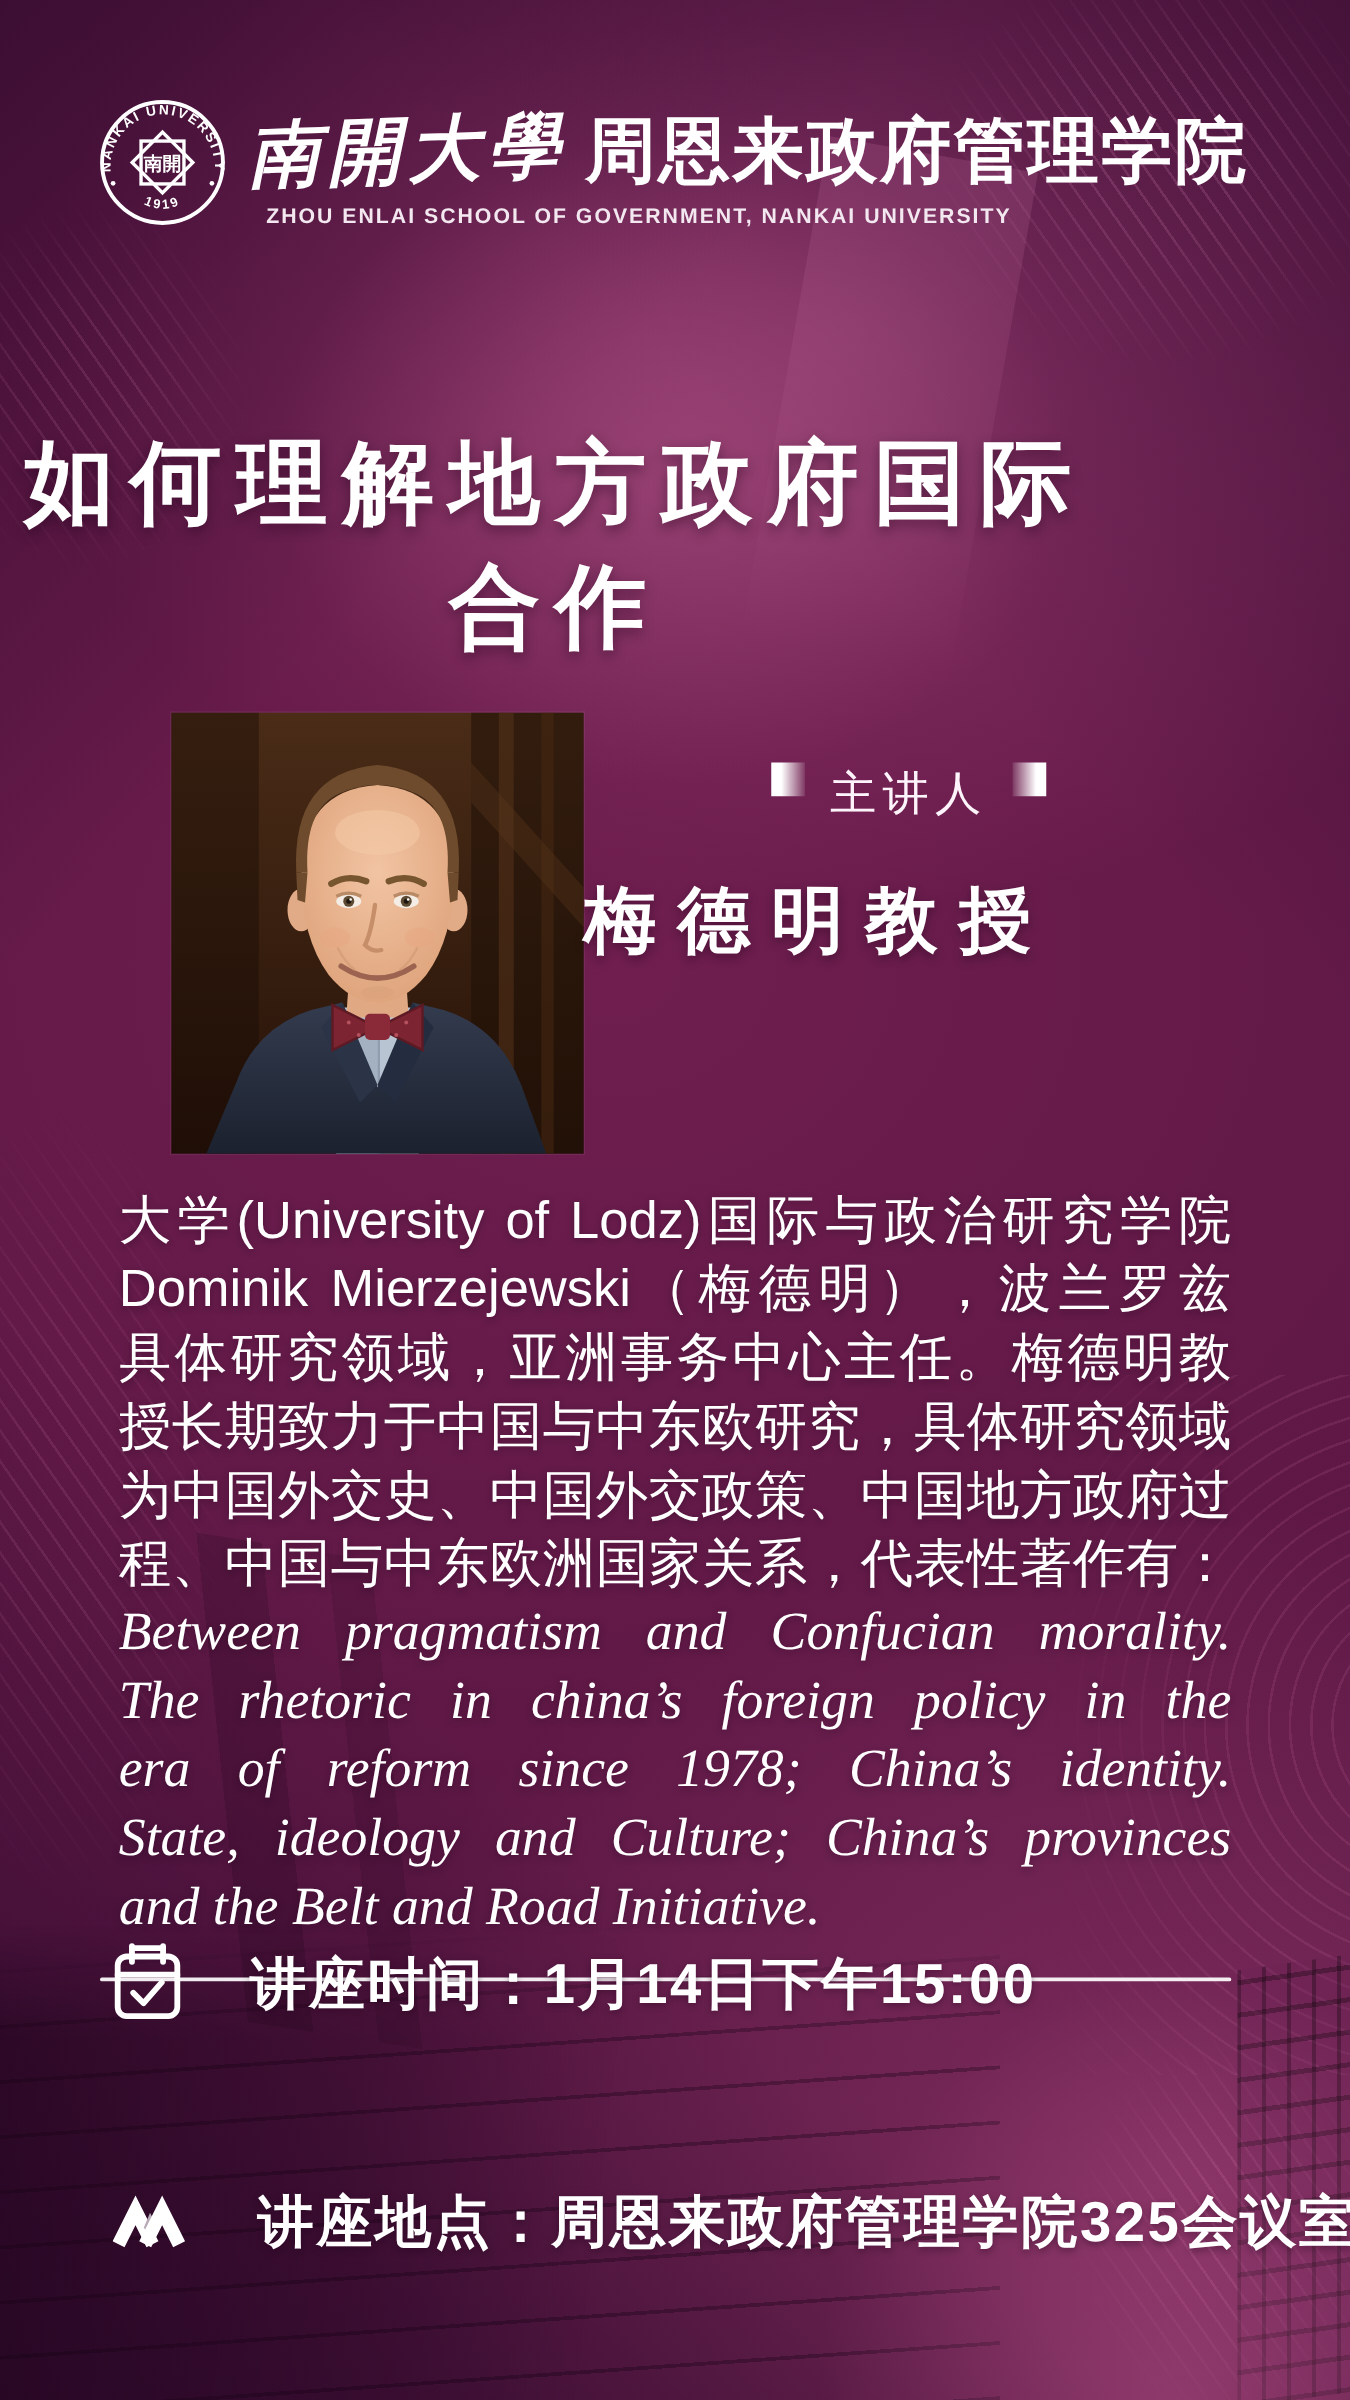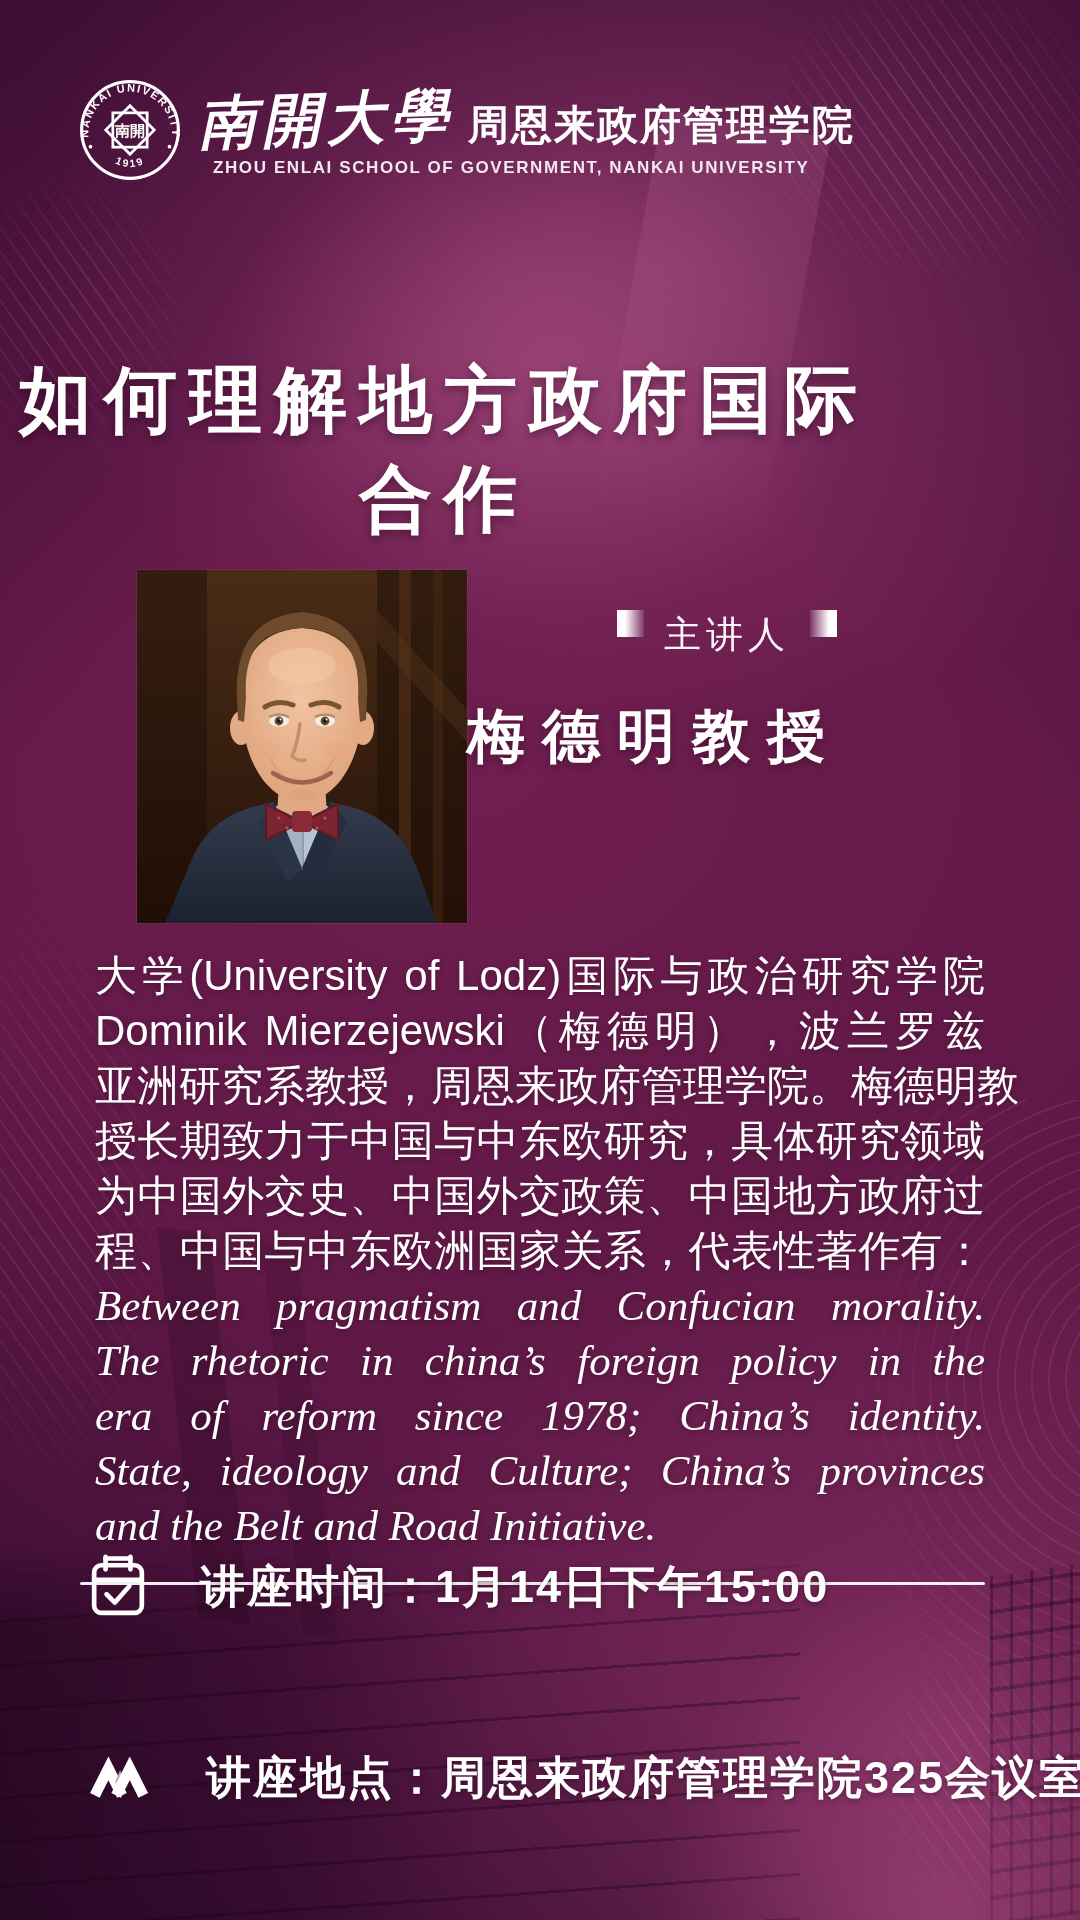--- a/index.html
+++ b/index.html
@@ -57,25 +57,25 @@
     background:radial-gradient(ellipse 420px 520px at 72% 105%, rgba(205,95,155,0.40), transparent 70%); }
   .vignette { inset:0; background:radial-gradient(140% 120% at 50% 44%, transparent 58%, rgba(28,3,26,0.38) 100%); }
 
   
   .header { left:78px; top:78px; display:flex; align-items:flex-start; }
   .seal { width:104px; height:104px; flex:0 0 auto; }
   .header-text { margin-left:16px; padding-top:12px; }
   .header-row1 { display:flex; align-items:baseline; }
   .calligraphy { font-family:"DejaVu Serif", serif; font-style:italic; font-weight:700;
     font-size:58px; letter-spacing:6px; transform:rotate(-2deg); line-height:1; }
-  .school-cn { font-size:41px; font-weight:700; letter-spacing:2px; margin-left:14px; line-height:1.1; }
+  .school-cn { font-size:57px; font-weight:700; letter-spacing:2px; margin-left:14px; line-height:1.1; }
   .school-en { font-size:17px; font-weight:600; letter-spacing:1.6px; color:#f3e7f0; margin-top:10px;margin-left:15px; }
 
   
-  .title { left:0; top:352px; width:888px; text-align:center;
+  .title { left:0; top:338px; width:888px; text-align:center;
     font-size:73px; font-weight:900; letter-spacing:12px;
     text-shadow:0 4px 10px rgba(30,0,25,0.45); }
 
   
   .photo { left:137px; top:570px; width:330px; height:353px; box-shadow:0 0 0 1px rgba(255,255,255,0.06); }
   .speaker-col { left:467px; top:570px; width:520px; height:353px; }
   .speaker-label-row { position:absolute; top:40px; left:0; width:100%;
     display:flex; justify-content:center; gap:20px; }
   .sq { width:27px; height:27px; }
   .sq-l { background:linear-gradient(90deg, #ffffff 0%, #ffffff 30%, rgba(255,255,255,0.10) 100%); }
@@ -240,21 +240,21 @@
       <span class="sq sq-l"></span>
       <span class="speaker-label">主讲人</span>
       <span class="sq sq-r"></span>
     </div>
     <div class="speaker-name">梅德明教授</div>
   </div>
 
   <div class="abs bio">
     <div class="bio-line cn">大学(University of Lodz)国际与政治研究学院</div>
     <div class="bio-line cn">Dominik Mierzejewski（梅德明），波兰罗兹</div>
-    <div class="bio-line cn">亚洲研究系教授，周恩来政府管理学院。梅德明教</div>
+    <div class="bio-line cn">具体研究领域，亚洲事务中心主任。梅德明教</div>
     <div class="bio-line cn">授长期致力于中国与中东欧研究，具体研究领域</div>
     <div class="bio-line cn">为中国外交史、中国外交政策、中国地方政府过</div>
     <div class="bio-line cn">程、中国与中东欧洲国家关系，代表性著作有：</div>
     <div class="bio-line en">Between pragmatism and Confucian morality.</div>
     <div class="bio-line en">The rhetoric in china’s foreign policy in the</div>
     <div class="bio-line en">era of reform since 1978; China’s identity.</div>
     <div class="bio-line en">State, ideology and Culture; China’s provinces</div>
     <div class="bio-line en last">and the Belt and Road Initiative.</div>
   </div>
 

